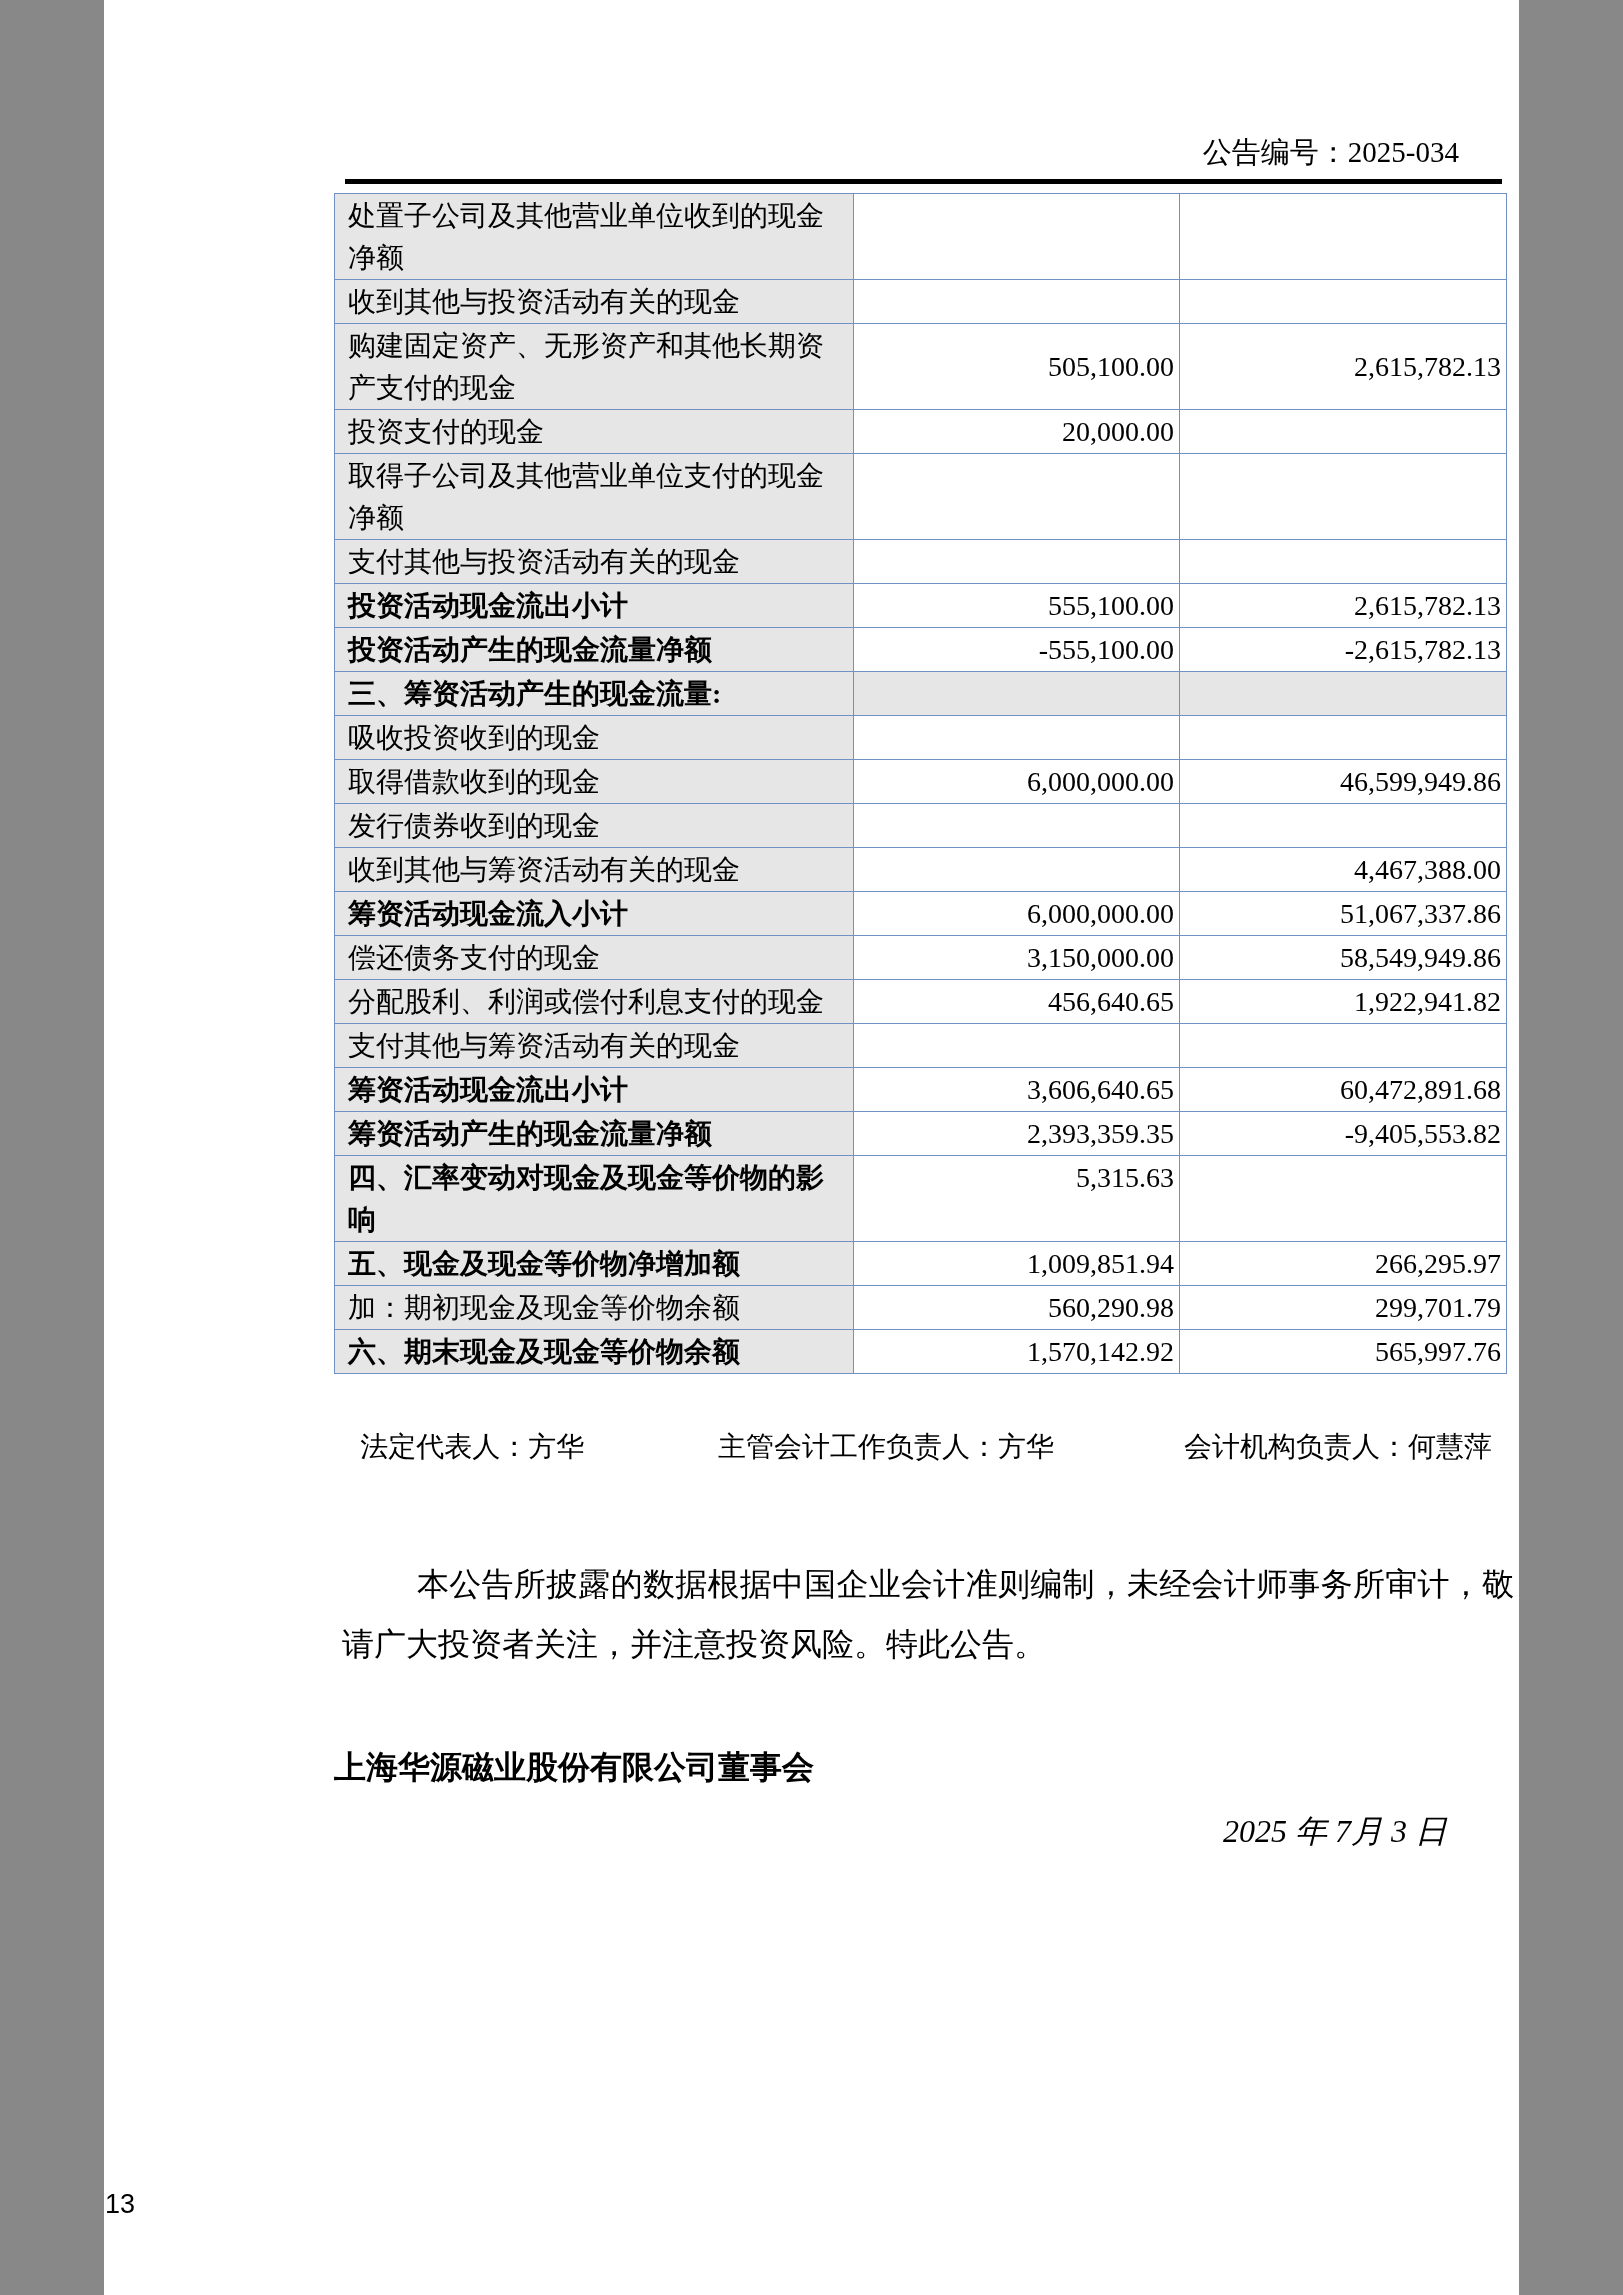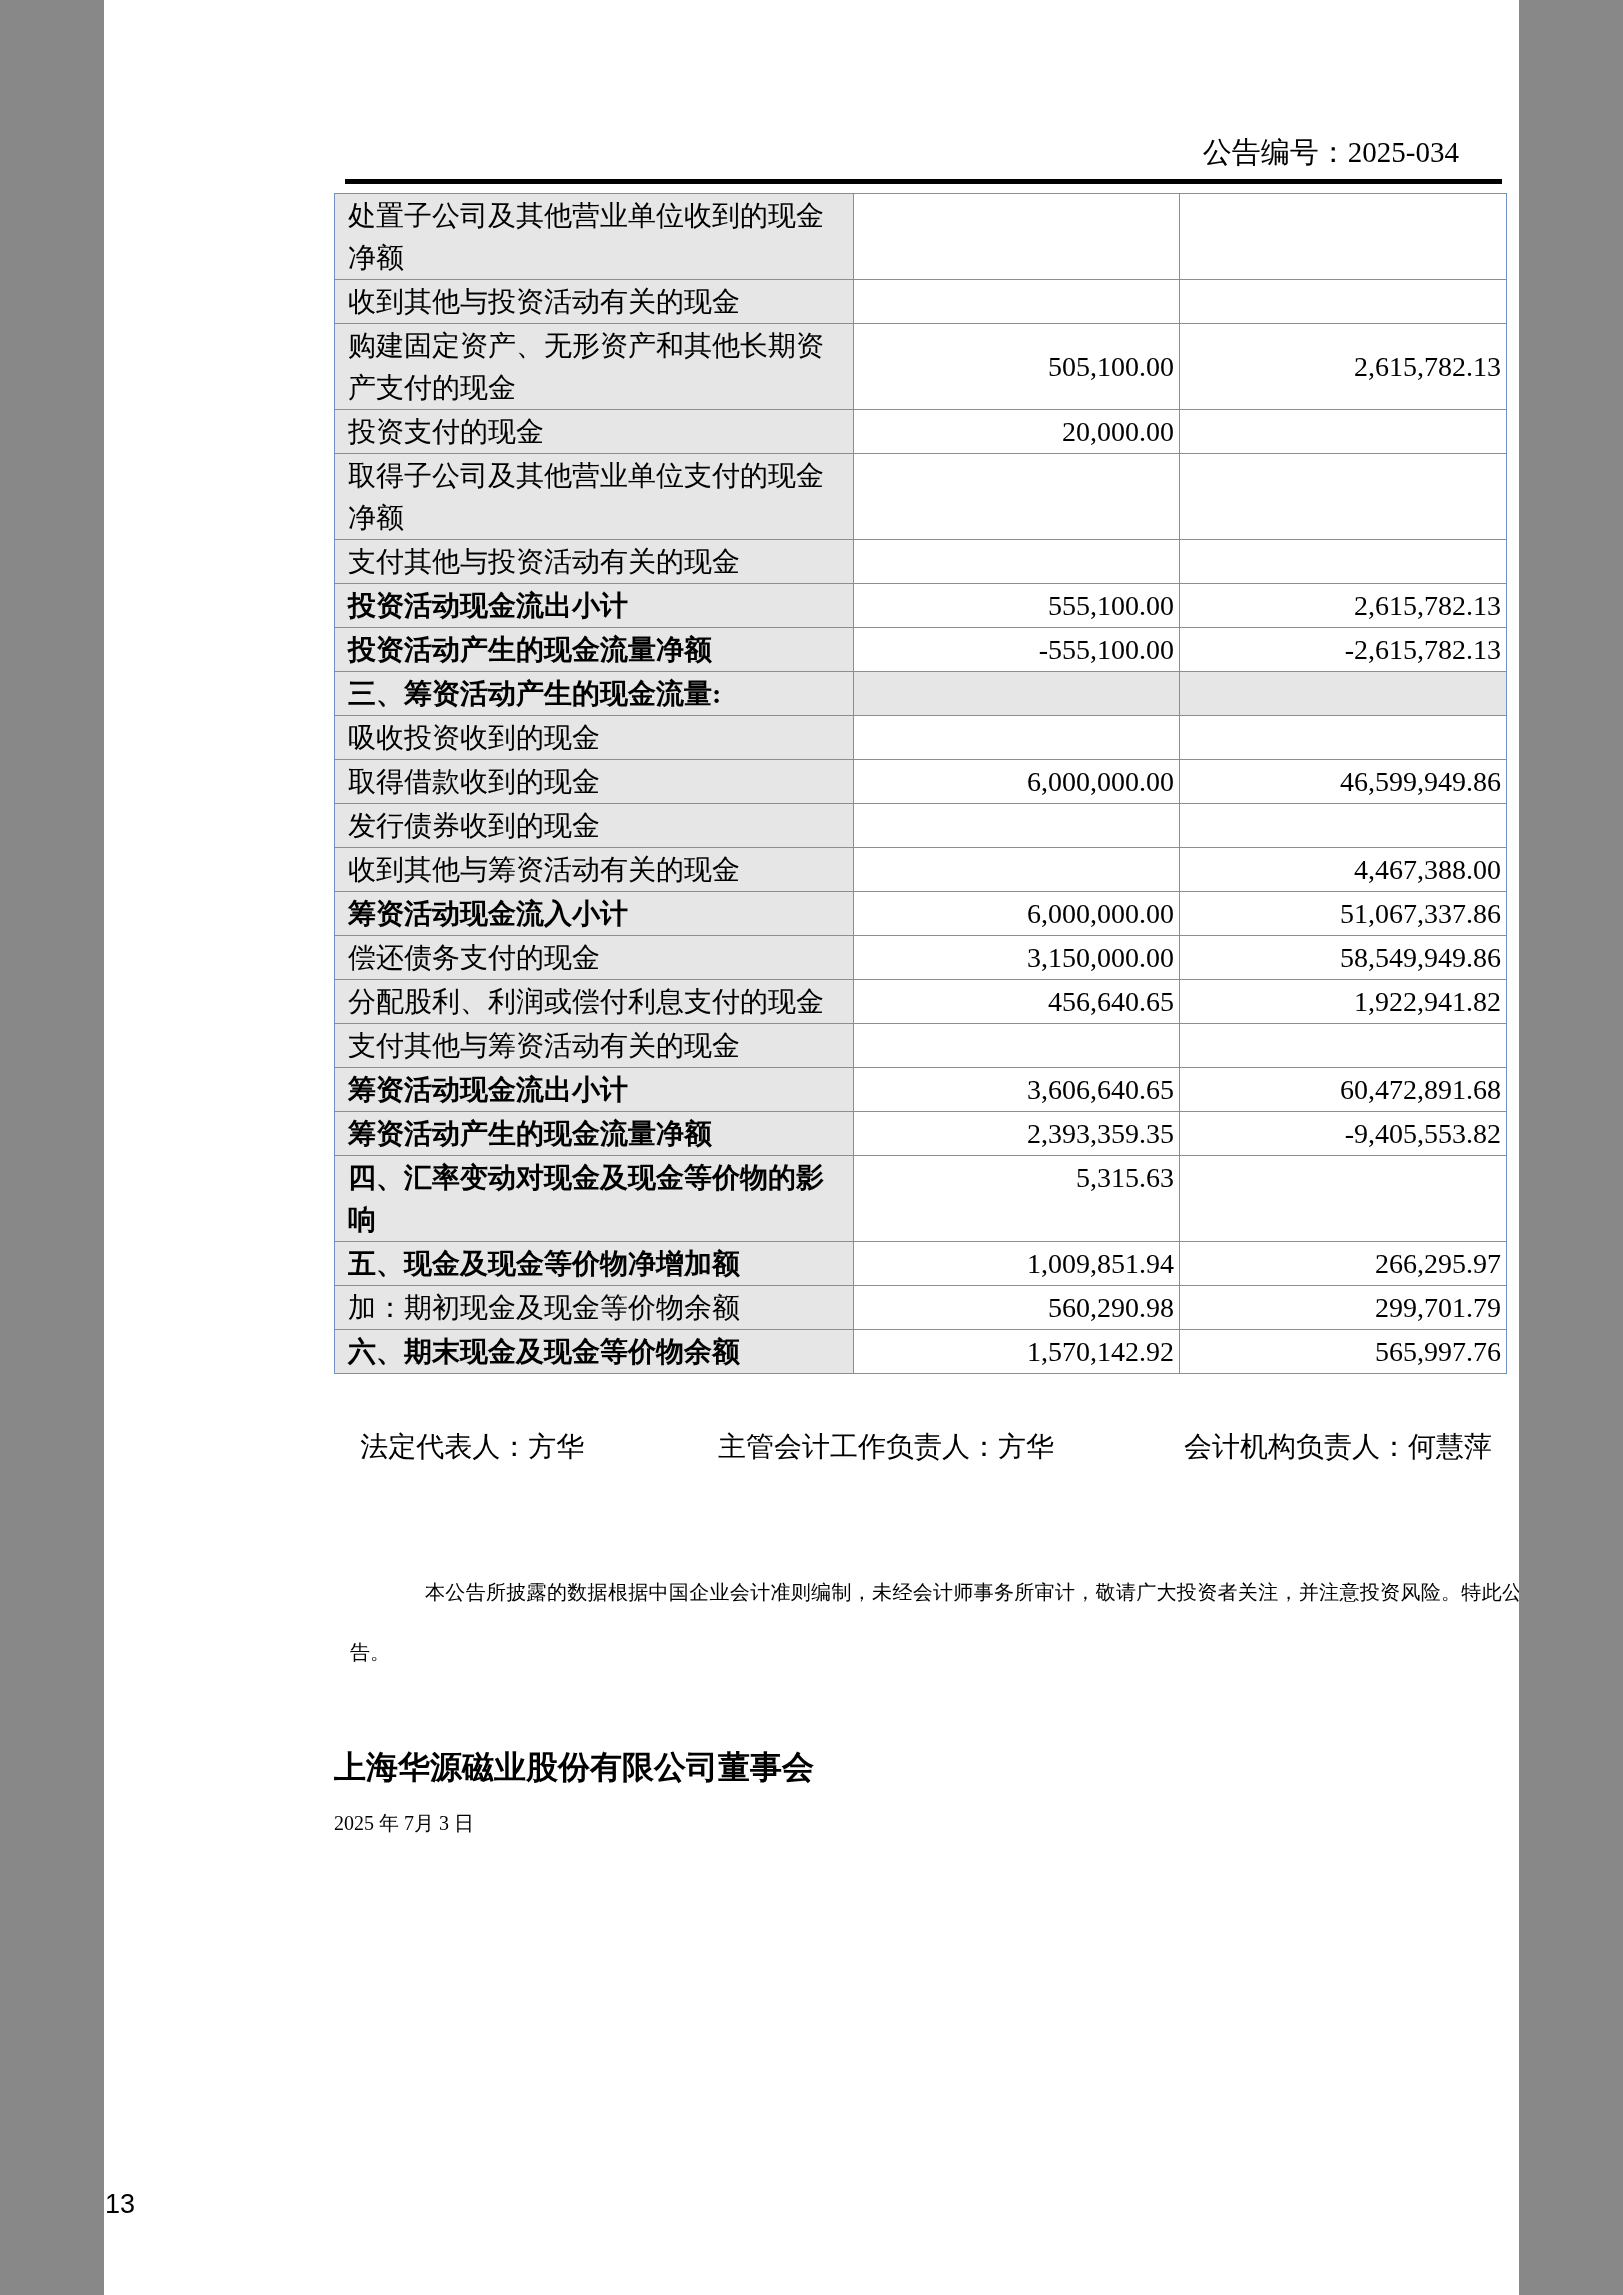--- a/index.html
+++ b/index.html
@@ -51,32 +51,32 @@
   .center{text-align:center;}
   tr.gray-row td.num{background:#e6e6e6;}
   .signers{
     position:absolute;top:1428px;left:230px;width:1172px;height:34px;
     font-size:28px;
   }
   .signers span{position:absolute;top:0;white-space:nowrap;margin-left:17px;}
   .s1{left:9.2px;} .s2{left:367px;} .s3{left:833px;}
   .notice-body{
     position:absolute;top:1546px;left:230px;width:1172px;
-    margin:16px;font-size:20px;line-height:60px;
+    margin:8px;font-size:32px;line-height:60px;
     text-indent:75px;text-align:justify;
   }
   .signoff-company{
     position:absolute;top:1746px;left:230px;width:1172px;
     box-sizing:border-box;padding-right:15.7px;
     text-align:left;font-size:32px;white-space:nowrap;font-weight:bold;
   }
   .signoff-date{
     position:absolute;top:1810px;left:230px;width:1172px;
     box-sizing:border-box;padding-right:59px;
-    text-align:left;font-size:20px;white-space:nowrap;
+    text-align:right;font-size:32px;white-space:nowrap;font-style:italic;
   }
   .page-number{
     position:absolute;top:2189px;left:1px;width:100%;
     text-align:left;font-size:27px;
     font-family:"Liberation Sans","DejaVu Sans",sans-serif;
   }
 </style>
 </head>
 <body>
 

